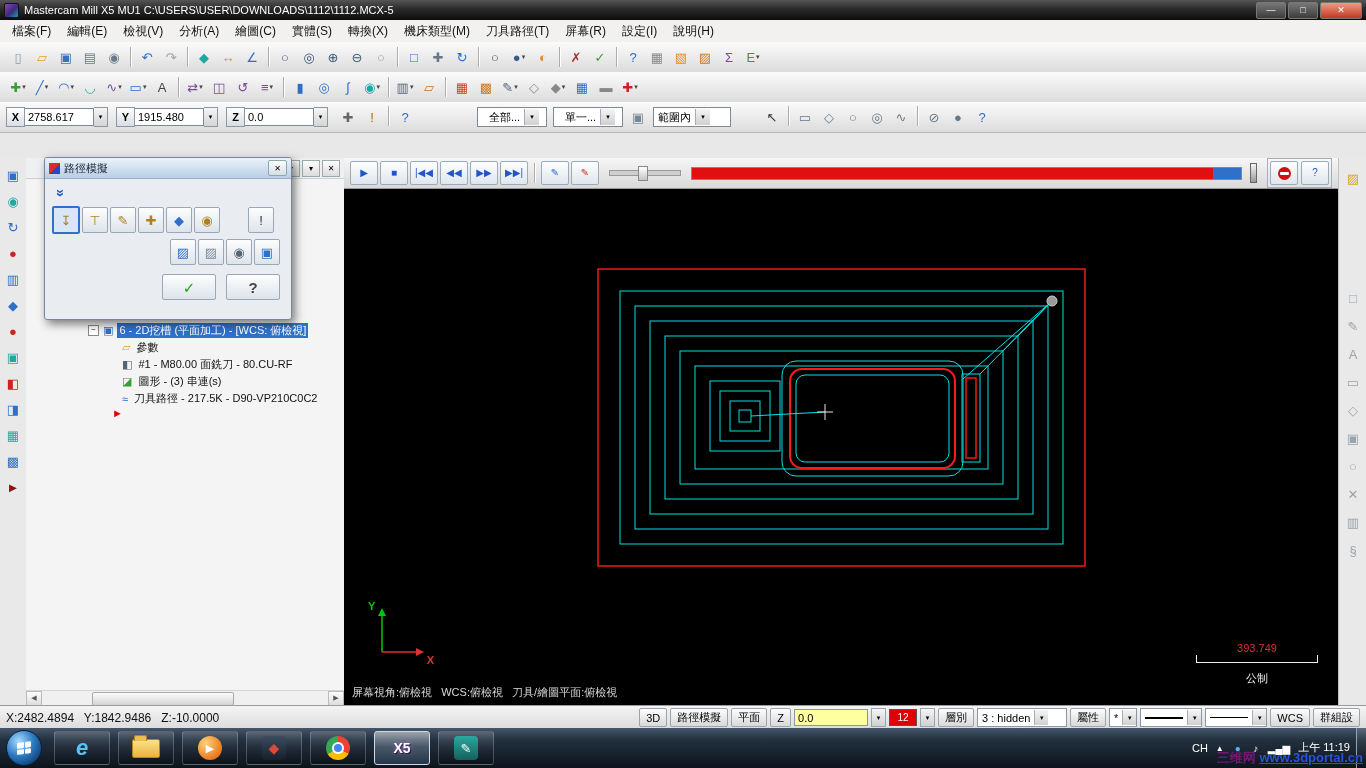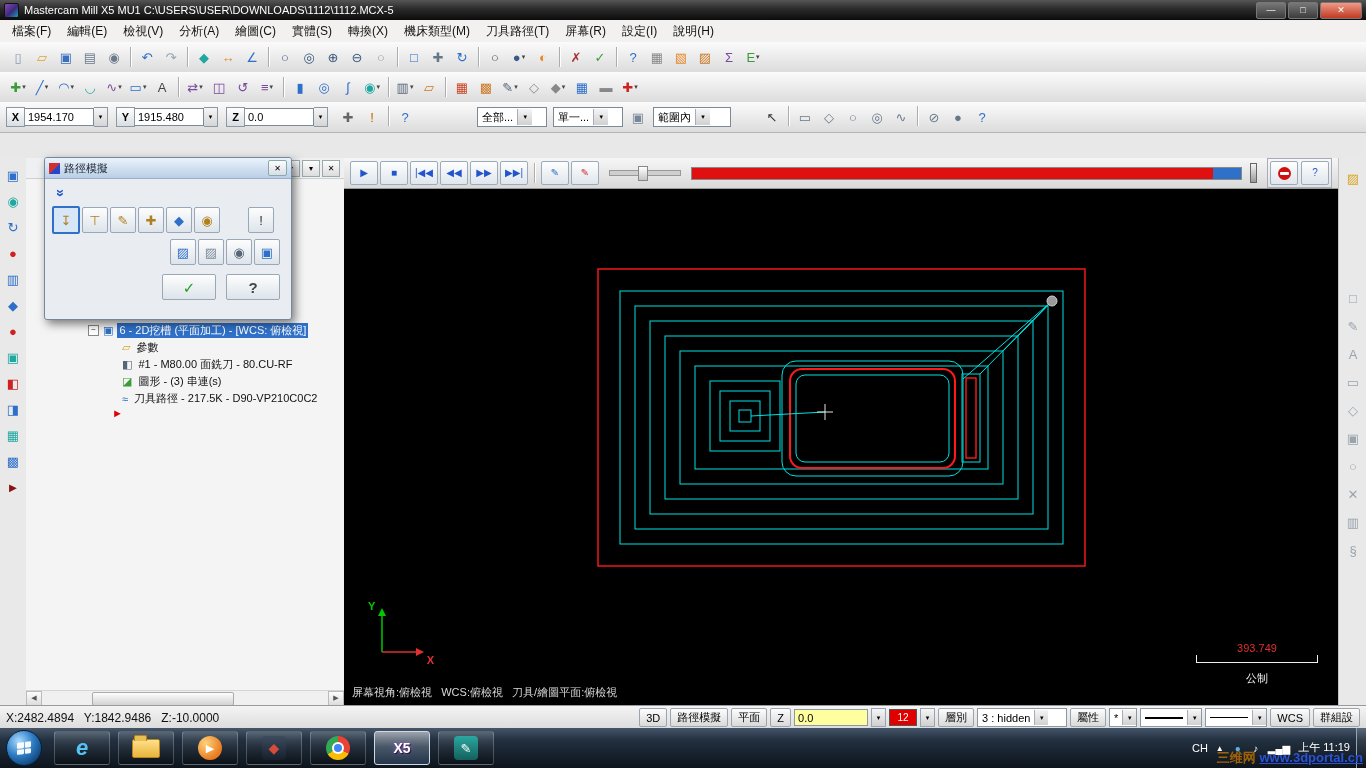--- a/index.html
+++ b/index.html
@@ -36,21 +36,21 @@
   .clabel{width:17px;height:18px;border:1px solid #8a98a6;background:linear-gradient(#fff,#d9dee3);
     font-size:11px;font-weight:bold;display:flex;align-items:center;justify-content:center;}
   .cinput{width:62px;height:16px;border:1px solid #7a8a99;border-left:none;background:#fff;
     font-size:11px;display:flex;align-items:center;padding:0 3px;}
   .cdd{width:13px;height:18px;border:1px solid #8a98a6;border-left:none;font-size:7px;
     background:linear-gradient(#f5f5f5,#d5d5d5);display:flex;align-items:center;justify-content:center;}
   .combo{height:18px;border:1px solid #7a8a99;background:#fff;font-size:11px;
     display:inline-flex;align-items:center;padding-left:4px;margin:0 3px;}
   .combo .arr{width:14px;height:16px;margin-left:4px;font-size:7px;border-left:1px solid #aab;
     background:linear-gradient(#f5f5f5,#d0d0d0);display:flex;align-items:center;justify-content:center;}
-  .w64{min-width:64px;} .w72{min-width:72px;}
+  .w64{min-width:64px;justify-content:center;} .w72{min-width:72px;}
   
   .subrow{position:absolute;top:132px;left:0;right:0;height:26px;
     background:linear-gradient(#f0f0f0,#dedede);border-bottom:1px solid #b8b8b8;}
   .groupname{position:absolute;left:176px;top:5px;font-size:12px;color:#222;}
   
   .main{position:absolute;top:158px;left:0;width:1366px;height:547px;background:#e8e8e8;}
   .left-toolbar{position:absolute;left:0;top:0;bottom:0;width:26px;background:#e9e9e9;
     border-right:1px solid #c2c2c2;display:flex;flex-direction:column;align-items:center;padding-top:4px;}
   .lti{width:22px;height:22px;margin:2px 0;display:flex;align-items:center;justify-content:center;font-size:13px;}
   .right-toolbar{position:absolute;left:1338px;top:0;bottom:0;width:28px;background:#e9e9e9;
@@ -186,21 +186,21 @@
   .chromei:after{content:"";position:absolute;left:8px;top:8px;width:8px;height:8px;border-radius:50%;background:#4285f4;}
   .x5i{font-size:14px;font-weight:bold;color:#fff;text-shadow:0 0 4px #9a5ad0,1px 1px 1px #000;}
   .painti{width:24px;height:24px;border-radius:4px;background:linear-gradient(#2aa8a0,#14605c);
     color:#fff;font-size:13px;display:flex;align-items:center;justify-content:center;}
   .tray{margin-left:auto;display:flex;align-items:center;gap:8px;color:#fff;font-size:11px;padding-right:16px;}
   .tri{display:flex;align-items:center;justify-content:center;min-width:12px;font-size:10px;}
   .clock{text-align:center;line-height:1.2;}
   .sliver{position:absolute;right:0;top:0;width:9px;height:40px;border-left:1px solid #8fa4b8;
     background:linear-gradient(rgba(255,255,255,.12),rgba(0,0,0,.2));}
   .watermark{position:absolute;right:3px;bottom:1px;z-index:200;font-size:13px;font-weight:bold;white-space:nowrap;}
-  .watermark .wm-site{color:#a16207;}
+  .watermark .wm-site{color:#701a75;}
   .watermark .wm-url{color:#2a52d8;text-decoration:underline;}
 </style>
 </head>
 <body>
 
 <div id="app">
 
   <div class="titlebar">
     <span class="applogo"></span>
     <span class="tittext">Mastercam Mill X5 MU1  C:\USERS\USER\DOWNLOADS\1112\1112.MCX-5</span>
@@ -417,21 +417,21 @@
         <span class="g" style="color: rgb(204, 34, 34);">✚</span>
         <span class="dd">▾</span>
       </span>
     </div>
 
   <div class="tb tb3">
     <span style="display:inline-flex">
 
     <span class="cwrap">
           <span class="clabel">X</span>
-          <span class="cinput">1954.170</span>
+          <span class="cinput">2758.617</span>
           <span class="cdd">▾</span>
         </span>
         <span class="cwrap">
           <span class="clabel">Y</span>
           <span class="cinput">1915.480</span>
           <span class="cdd">▾</span>
         </span>
         <span class="cwrap">
           <span class="clabel">Z</span>
           <span class="cinput">0.0</span>

